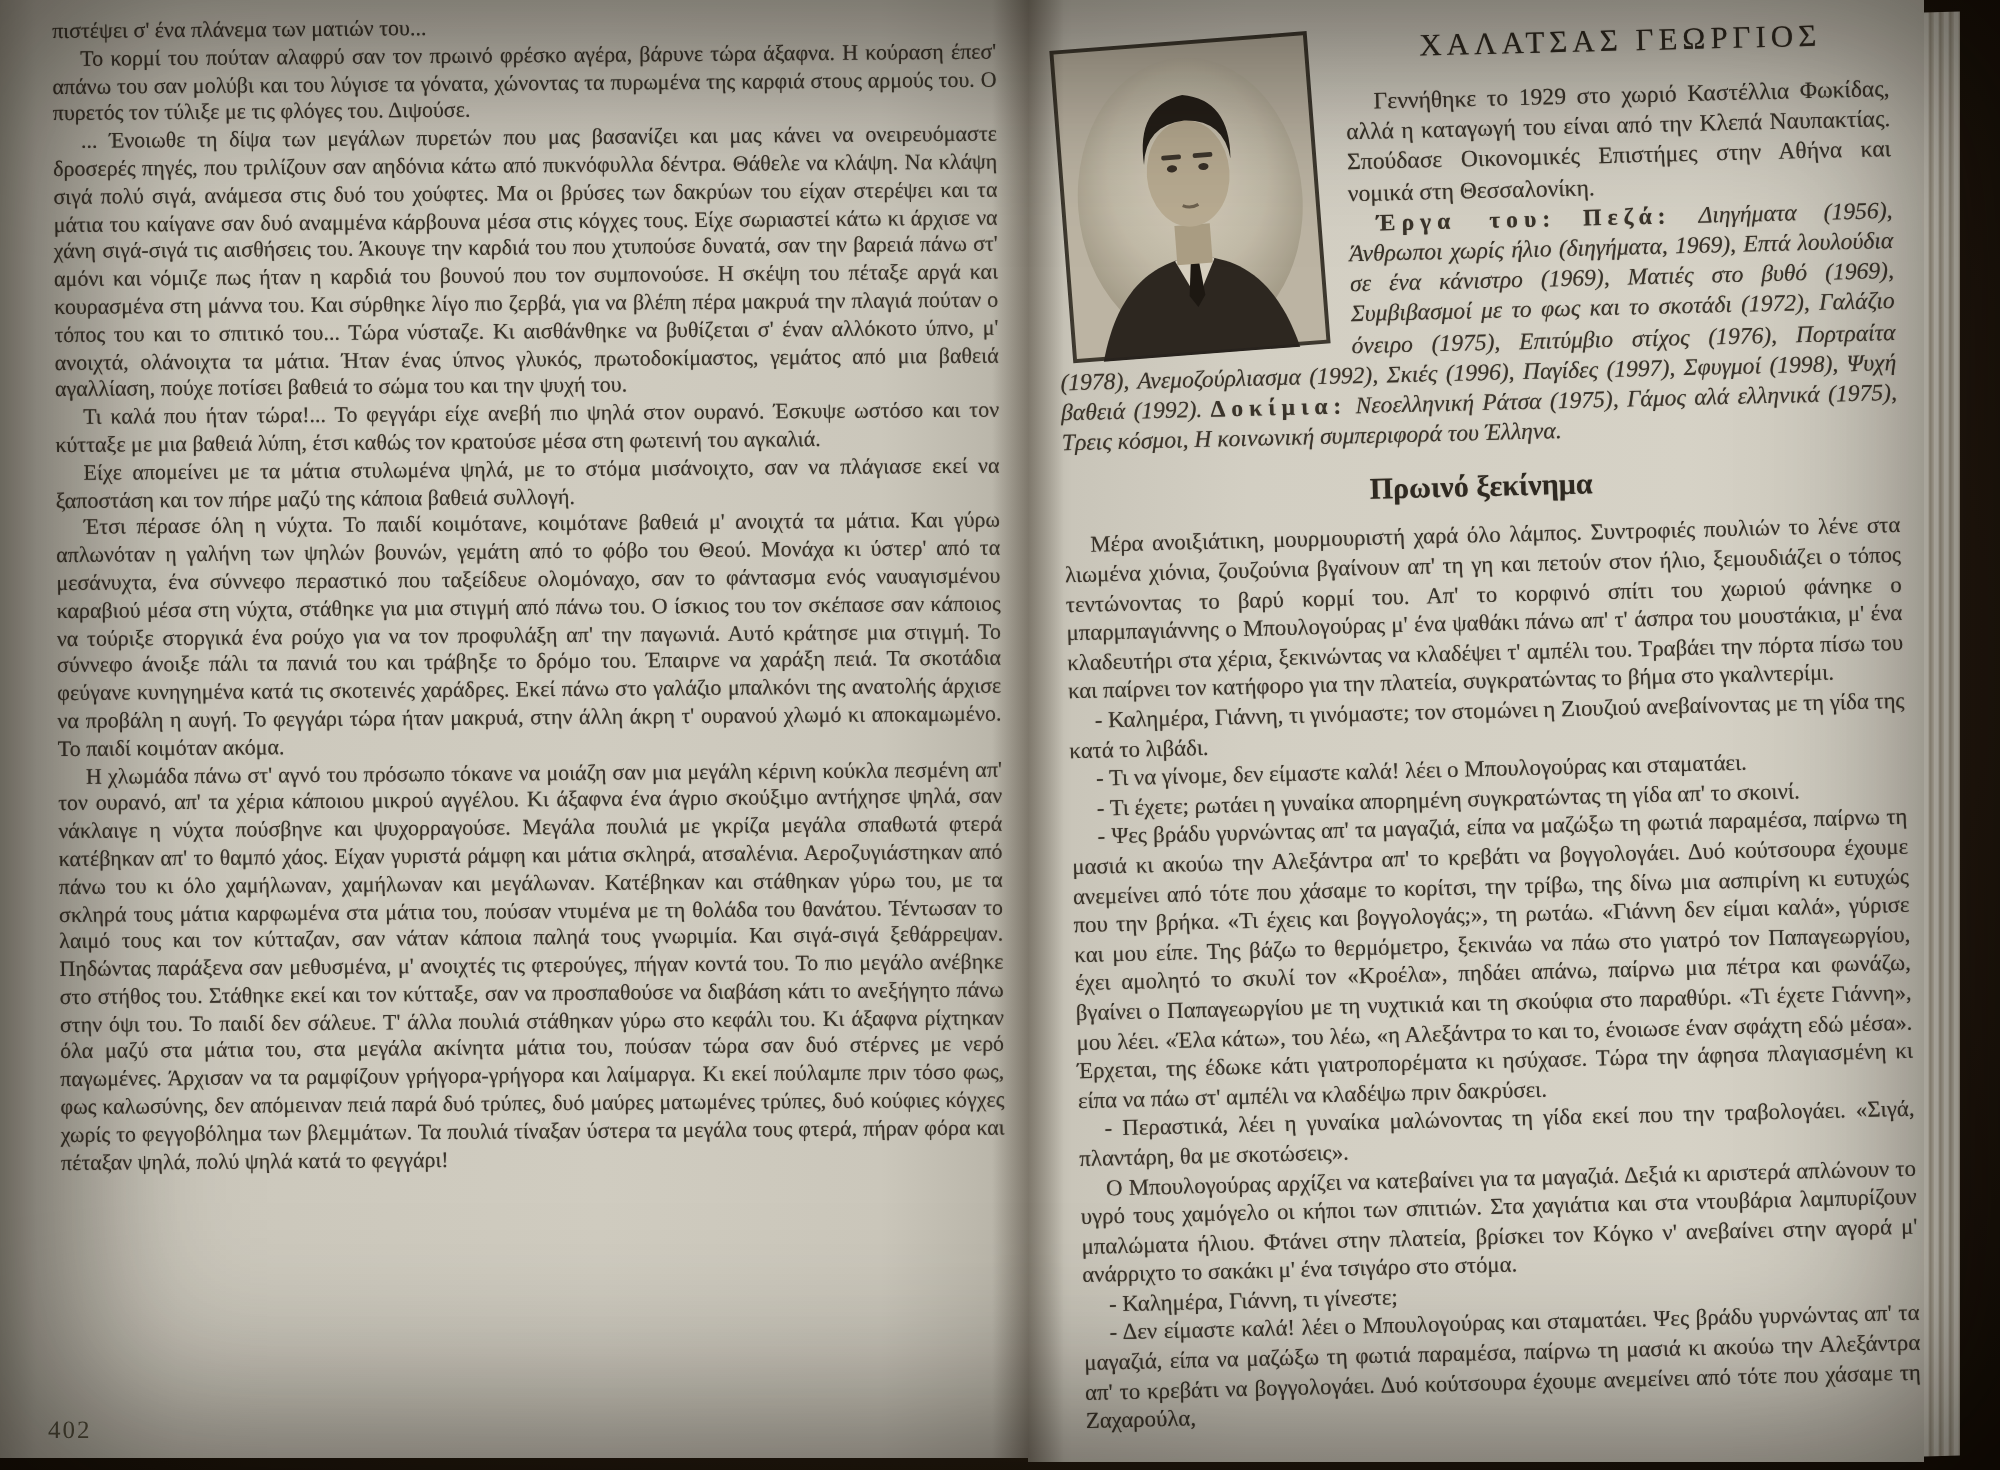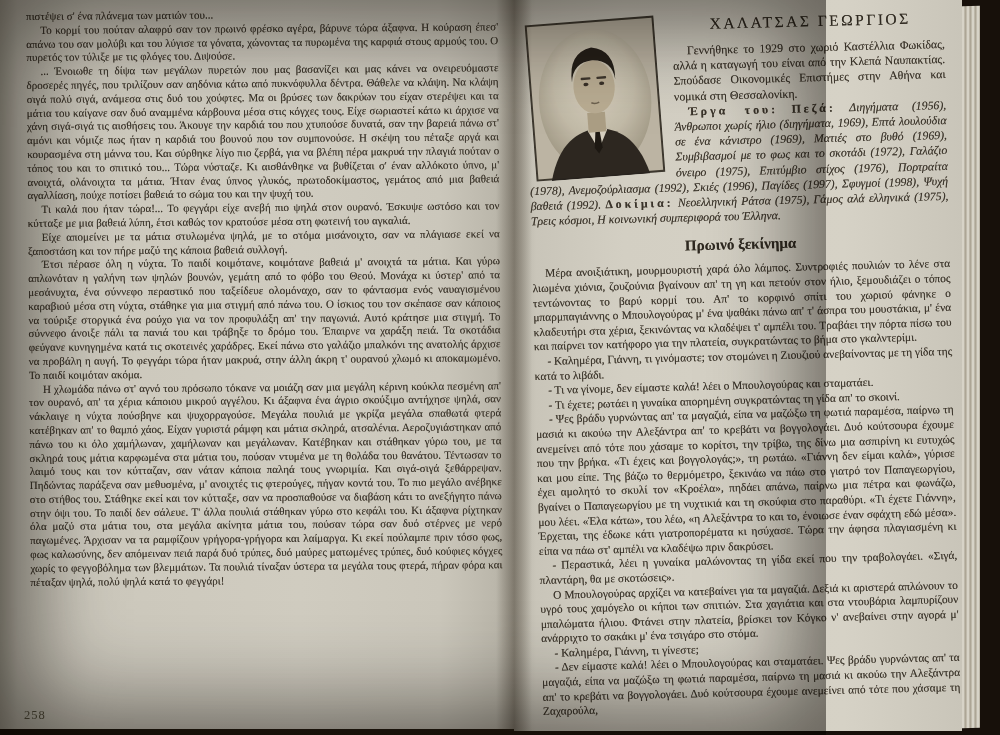--- a/index.html
+++ b/index.html
@@ -1,21 +1,21 @@
 <!DOCTYPE html>
 <html><head>
 <meta charset="utf-8">
 <style>
   html,body{margin:0;padding:0;}
   body{
     width:1000px;height:735px;overflow:hidden;
     background:#17100a;
     font-family:"Liberation Serif","DejaVu Serif",serif;
   }
-  .scene{position:relative;width:826px;height:735px;
+  .scene{position:relative;width:1000px;height:735px;
     background:radial-gradient(ellipse at 45% 45%, #3a2e1f 0%, #241a10 70%, #120c06 100%);}
   
   .page{position:absolute;top:0;overflow:hidden;}
   .page-left{
     left:0;width:514px;height:729px;
     background:linear-gradient(90deg,#aaa699 0,#c2beb2 18px,#ccc8bc 90px,#d0ccc0 300px,#cbc7bb 440px,#bib5a9 100%);
     background:linear-gradient(90deg,#aaa699 0,#c2beb2 18px,#ccc8bc 90px,#d0ccc0 300px,#cbc7bb 440px,#b5b1a5 100%);
     padding:10px 16px 0 26px;box-sizing:border-box;
   }
   .page-right{
@@ -60,21 +60,21 @@
   <div class="page page-left">
     <div class="lp-text soft">
       <p>πιστέψει σ' ένα πλάνεμα των ματιών του...</p>
       <p>Το κορμί του πούταν αλαφρύ σαν τον πρωινό φρέσκο αγέρα, βάρυνε τώρα άξαφνα. Η κούραση έπεσ' απάνω του σαν μολύβι και του λύγισε τα γόνατα, χώνοντας τα πυρωμένα της καρφιά στους αρμούς του. Ο πυρετός τον τύλιξε με τις φλόγες του. Διψούσε.</p>
       <p>... Ένοιωθε τη δίψα των μεγάλων πυρετών που μας βασανίζει και μας κάνει να ονειρευόμαστε δροσερές πηγές, που τριλίζουν σαν αηδόνια κάτω από πυκνόφυλλα δέντρα. Θάθελε να κλάψη. Να κλάψη σιγά πολύ σιγά, ανάμεσα στις δυό του χούφτες. Μα οι βρύσες των δακρύων του είχαν στερέψει και τα μάτια του καίγανε σαν δυό αναμμένα κάρβουνα μέσα στις κόγχες τους. Είχε σωριαστεί κάτω κι άρχισε να χάνη σιγά-σιγά τις αισθήσεις του. Άκουγε την καρδιά του που χτυπούσε δυνατά, σαν την βαρειά πάνω στ' αμόνι και νόμιζε πως ήταν η καρδιά του βουνού που τον συμπονούσε. Η σκέψη του πέταξε αργά και κουρασμένα στη μάννα του. Και σύρθηκε λίγο πιο ζερβά, για να βλέπη πέρα μακρυά την πλαγιά πούταν ο τόπος του και το σπιτικό του... Τώρα νύσταζε. Κι αισθάνθηκε να βυθίζεται σ' έναν αλλόκοτο ύπνο, μ' ανοιχτά, ολάνοιχτα τα μάτια. Ήταν ένας ύπνος γλυκός, πρωτοδοκίμαστος, γεμάτος από μια βαθειά αγαλλίαση, πούχε ποτίσει βαθειά το σώμα του και την ψυχή του.</p>
       <p>Τι καλά που ήταν τώρα!... Το φεγγάρι είχε ανεβή πιο ψηλά στον ουρανό. Έσκυψε ωστόσο και τον κύτταξε με μια βαθειά λύπη, έτσι καθώς τον κρατούσε μέσα στη φωτεινή του αγκαλιά.</p>
       <p>Είχε απομείνει με τα μάτια στυλωμένα ψηλά, με το στόμα μισάνοιχτο, σαν να πλάγιασε εκεί να ξαποστάση και τον πήρε μαζύ της κάποια βαθειά συλλογή.</p>
       <p>Έτσι πέρασε όλη η νύχτα. Το παιδί κοιμότανε, κοιμότανε βαθειά μ' ανοιχτά τα μάτια. Και γύρω απλωνόταν η γαλήνη των ψηλών βουνών, γεμάτη από το φόβο του Θεού. Μονάχα κι ύστερ' από τα μεσάνυχτα, ένα σύννεφο περαστικό που ταξείδευε ολομόναχο, σαν το φάντασμα ενός ναυαγισμένου καραβιού μέσα στη νύχτα, στάθηκε για μια στιγμή από πάνω του. Ο ίσκιος του τον σκέπασε σαν κάποιος να τούριξε στοργικά ένα ρούχο για να τον προφυλάξη απ' την παγωνιά. Αυτό κράτησε μια στιγμή. Το σύννεφο άνοιξε πάλι τα πανιά του και τράβηξε το δρόμο του. Έπαιρνε να χαράξη πειά. Τα σκοτάδια φεύγανε κυνηγημένα κατά τις σκοτεινές χαράδρες. Εκεί πάνω στο γαλάζιο μπαλκόνι της ανατολής άρχισε να προβάλη η αυγή. Το φεγγάρι τώρα ήταν μακρυά, στην άλλη άκρη τ' ουρανού χλωμό κι αποκαμωμένο. Το παιδί κοιμόταν ακόμα.</p>
       <p>Η χλωμάδα πάνω στ' αγνό του πρόσωπο τόκανε να μοιάζη σαν μια μεγάλη κέρινη κούκλα πεσμένη απ' τον ουρανό, απ' τα χέρια κάποιου μικρού αγγέλου. Κι άξαφνα ένα άγριο σκούξιμο αντήχησε ψηλά, σαν νάκλαιγε η νύχτα πούσβηνε και ψυχορραγούσε. Μεγάλα πουλιά με γκρίζα μεγάλα σπαθωτά φτερά κατέβηκαν απ' το θαμπό χάος. Είχαν γυριστά ράμφη και μάτια σκληρά, ατσαλένια. Αεροζυγιάστηκαν από πάνω του κι όλο χαμήλωναν, χαμήλωναν και μεγάλωναν. Κατέβηκαν και στάθηκαν γύρω του, με τα σκληρά τους μάτια καρφωμένα στα μάτια του, πούσαν ντυμένα με τη θολάδα του θανάτου. Τέντωσαν το λαιμό τους και τον κύτταζαν, σαν νάταν κάποια παληά τους γνωριμία. Και σιγά-σιγά ξεθάρρεψαν. Πηδώντας παράξενα σαν μεθυσμένα, μ' ανοιχτές τις φτερούγες, πήγαν κοντά του. Το πιο μεγάλο ανέβηκε στο στήθος του. Στάθηκε εκεί και τον κύτταξε, σαν να προσπαθούσε να διαβάση κάτι το ανεξήγητο πάνω στην όψι του. Το παιδί δεν σάλευε. Τ' άλλα πουλιά στάθηκαν γύρω στο κεφάλι του. Κι άξαφνα ρίχτηκαν όλα μαζύ στα μάτια του, στα μεγάλα ακίνητα μάτια του, πούσαν τώρα σαν δυό στέρνες με νερό παγωμένες. Άρχισαν να τα ραμφίζουν γρήγορα-γρήγορα και λαίμαργα. Κι εκεί πούλαμπε πριν τόσο φως, φως καλωσύνης, δεν απόμειναν πειά παρά δυό τρύπες, δυό μαύρες ματωμένες τρύπες, δυό κούφιες κόγχες χωρίς το φεγγοβόλημα των βλεμμάτων. Τα πουλιά τίναξαν ύστερα τα μεγάλα τους φτερά, πήραν φόρα και πέταξαν ψηλά, πολύ ψηλά κατά το φεγγάρι!</p>
     </div>
-    <div class="page-num">258</div>
+    <div class="page-num">402</div>
   </div>
 
   <div class="page page-right">
     <div class="rp-content soft">
 
       <div class="photo">
         <svg viewBox="0 0 132 160" width="130" height="158">
           <defs>
             <radialGradient id="pg" cx="50%" cy="40%" r="64%">
               <stop offset="0%" stop-color="#ded7c6"></stop>

